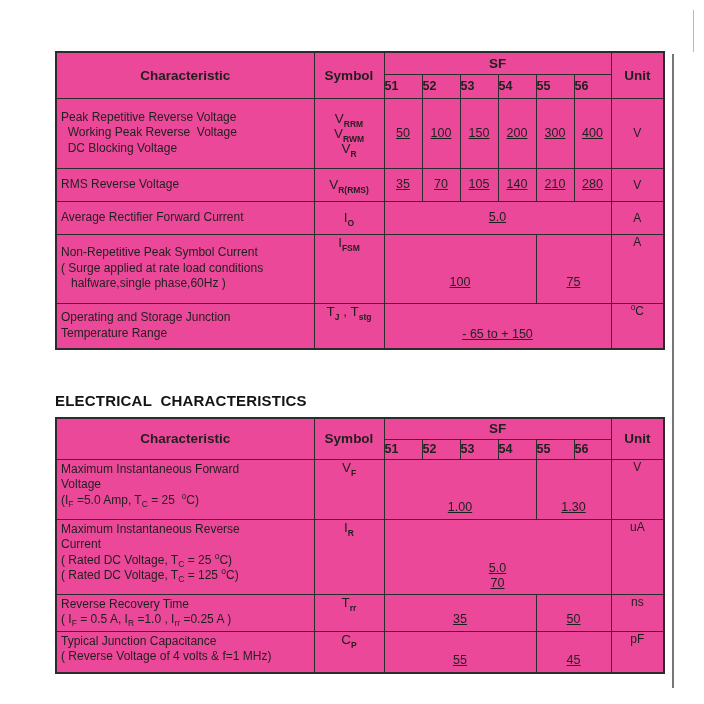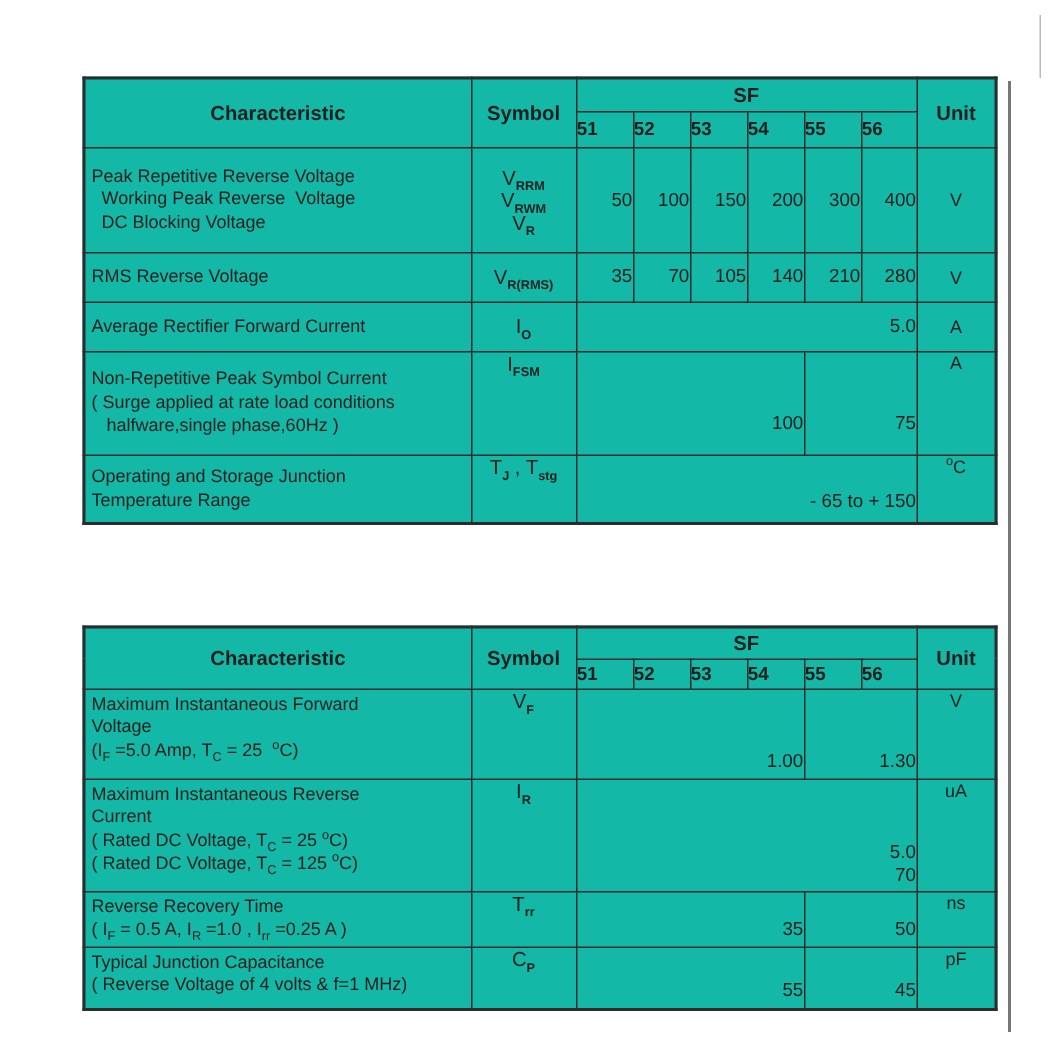--- a/index.html
+++ b/index.html
@@ -6,33 +6,33 @@
   .page{
     position:relative;width:704px;height:704px;background:#ffffff;
     font-family:"Liberation Sans",sans-serif;color:#1f1f1f;overflow:hidden;
   }
   .title{
     position:absolute;left:55px;font-size:15px;font-weight:700;
     color:#141414;white-space:pre;letter-spacing:0.2px;
   }
   table.dt{
     position:absolute;left:55px;width:608px;border-collapse:collapse;
-    table-layout:fixed;background:#14b8a6;border:2px solid #2c2c2c;
+    table-layout:fixed;background:#ec4899;border:2px solid #2c2c2c;
   }
   .dt td{
     border:1px solid #2c2c2c;padding:0;font-size:12px;color:#1f1f1f;overflow:hidden;
   }
   td.hc{font-weight:700;text-align:center;vertical-align:middle;font-size:13.5px;}
   td.hn{font-weight:700;text-align:left;vertical-align:middle;font-size:12.5px;}
   td.char{text-align:left;vertical-align:middle;padding:2px 3px 2px 4px;}
   td.char div{white-space:pre;line-height:15.5px;font-size:12px;}
   td.sym{text-align:center;font-size:13.5px;}
   td.sym div{line-height:15px;}
   td.unit{text-align:center;font-size:12px;}
-  td.val{text-align:right;vertical-align:middle;font-size:12.5px;line-height:15px;}
+  td.val{text-align:center;vertical-align:middle;font-size:12.5px;line-height:15px;text-decoration:underline;}
   .vm{vertical-align:middle;margin-left:22px;}
   .vt{vertical-align:top;padding-top:5px;}
   td.vbot{vertical-align:bottom;padding-bottom:6px;}
   td.pb12{padding-bottom:13px;}
   td.pb4{padding-bottom:4px;}
   td.pb3{padding-bottom:3px;}
   sub{font-size:8.5px;line-height:0;}
   sup{font-size:8.5px;line-height:0;}
   td.sym sub{font-weight:700;}
   .artifact{position:absolute;}
@@ -139,20 +139,21 @@
         </td>
         <td class="sym vt">
           <div><span>T</span><sub>J</sub><span> , T</span><sub>stg</sub></div>
         </td>
         <td class="val vbot" colspan="6">- 65 to + 150</td>
         <td class="unit vt"><sup>o</sup><span>C</span></td>
       </tr>
     </tbody>
   </table>
 
+  <div class="title" style="top:392px;">ELECTRICAL  CHARACTERISTICS</div>
 
   <table class="dt" style="top:417px;">
     <colgroup>
       <col style="width:258px">
         <col style="width:70px">
       <col style="width:38px">
         <col style="width:38px">
         <col style="width:38px">
       <col style="width:38px">
         <col style="width:38px">

